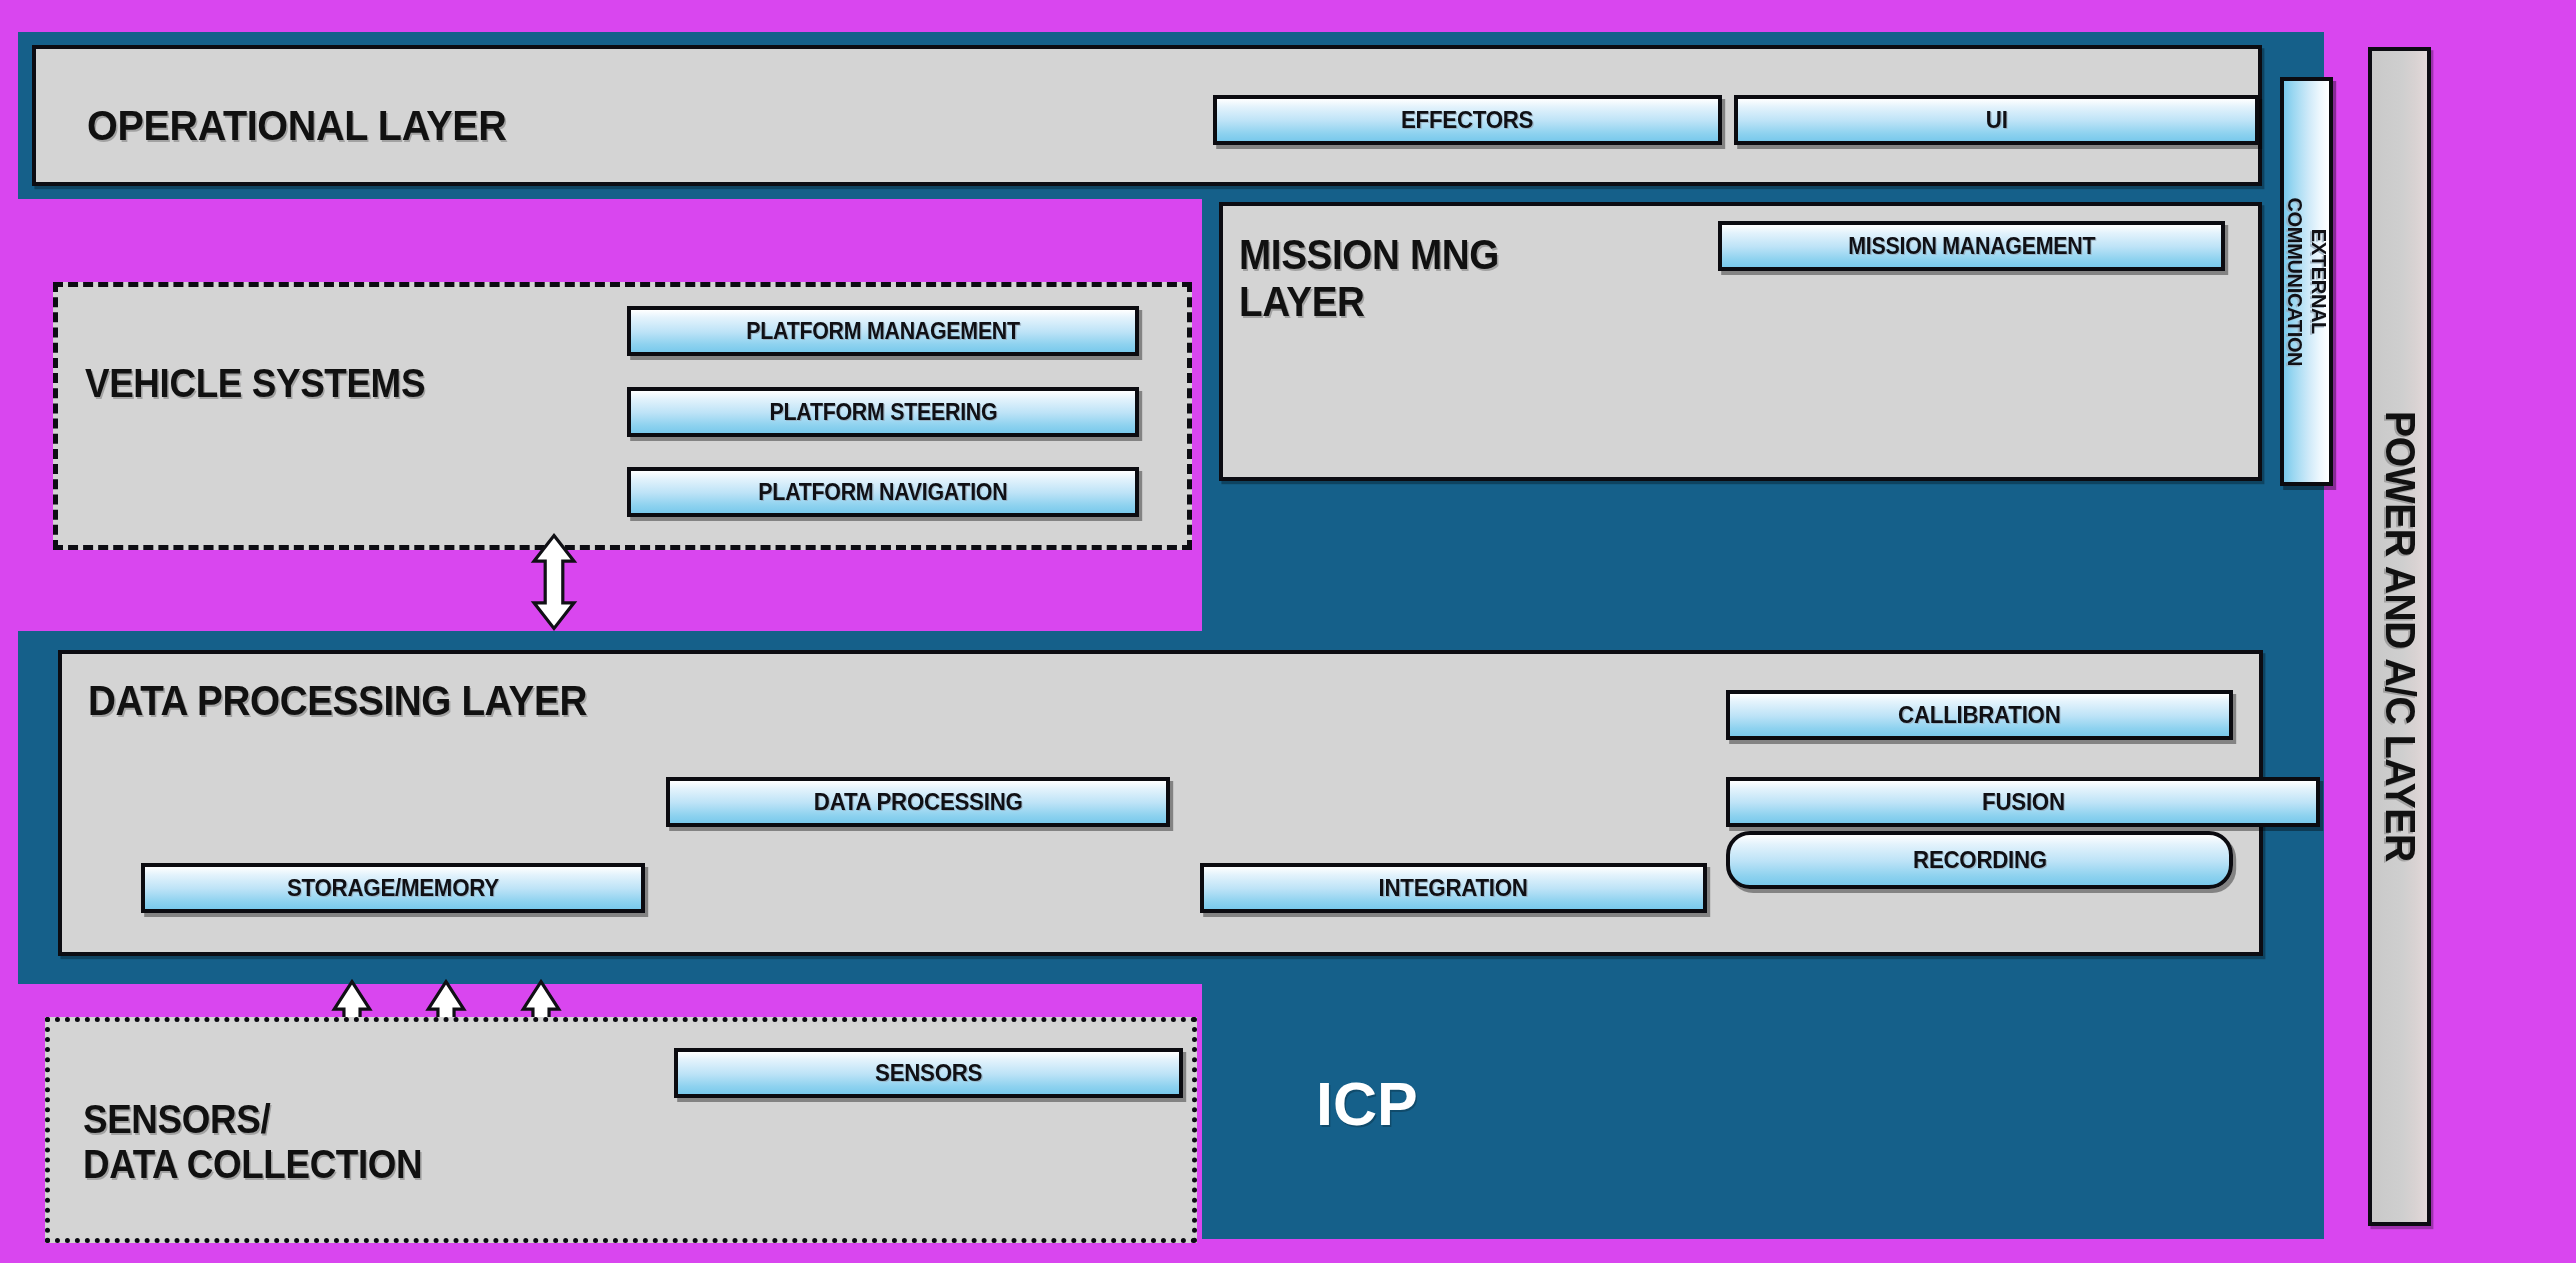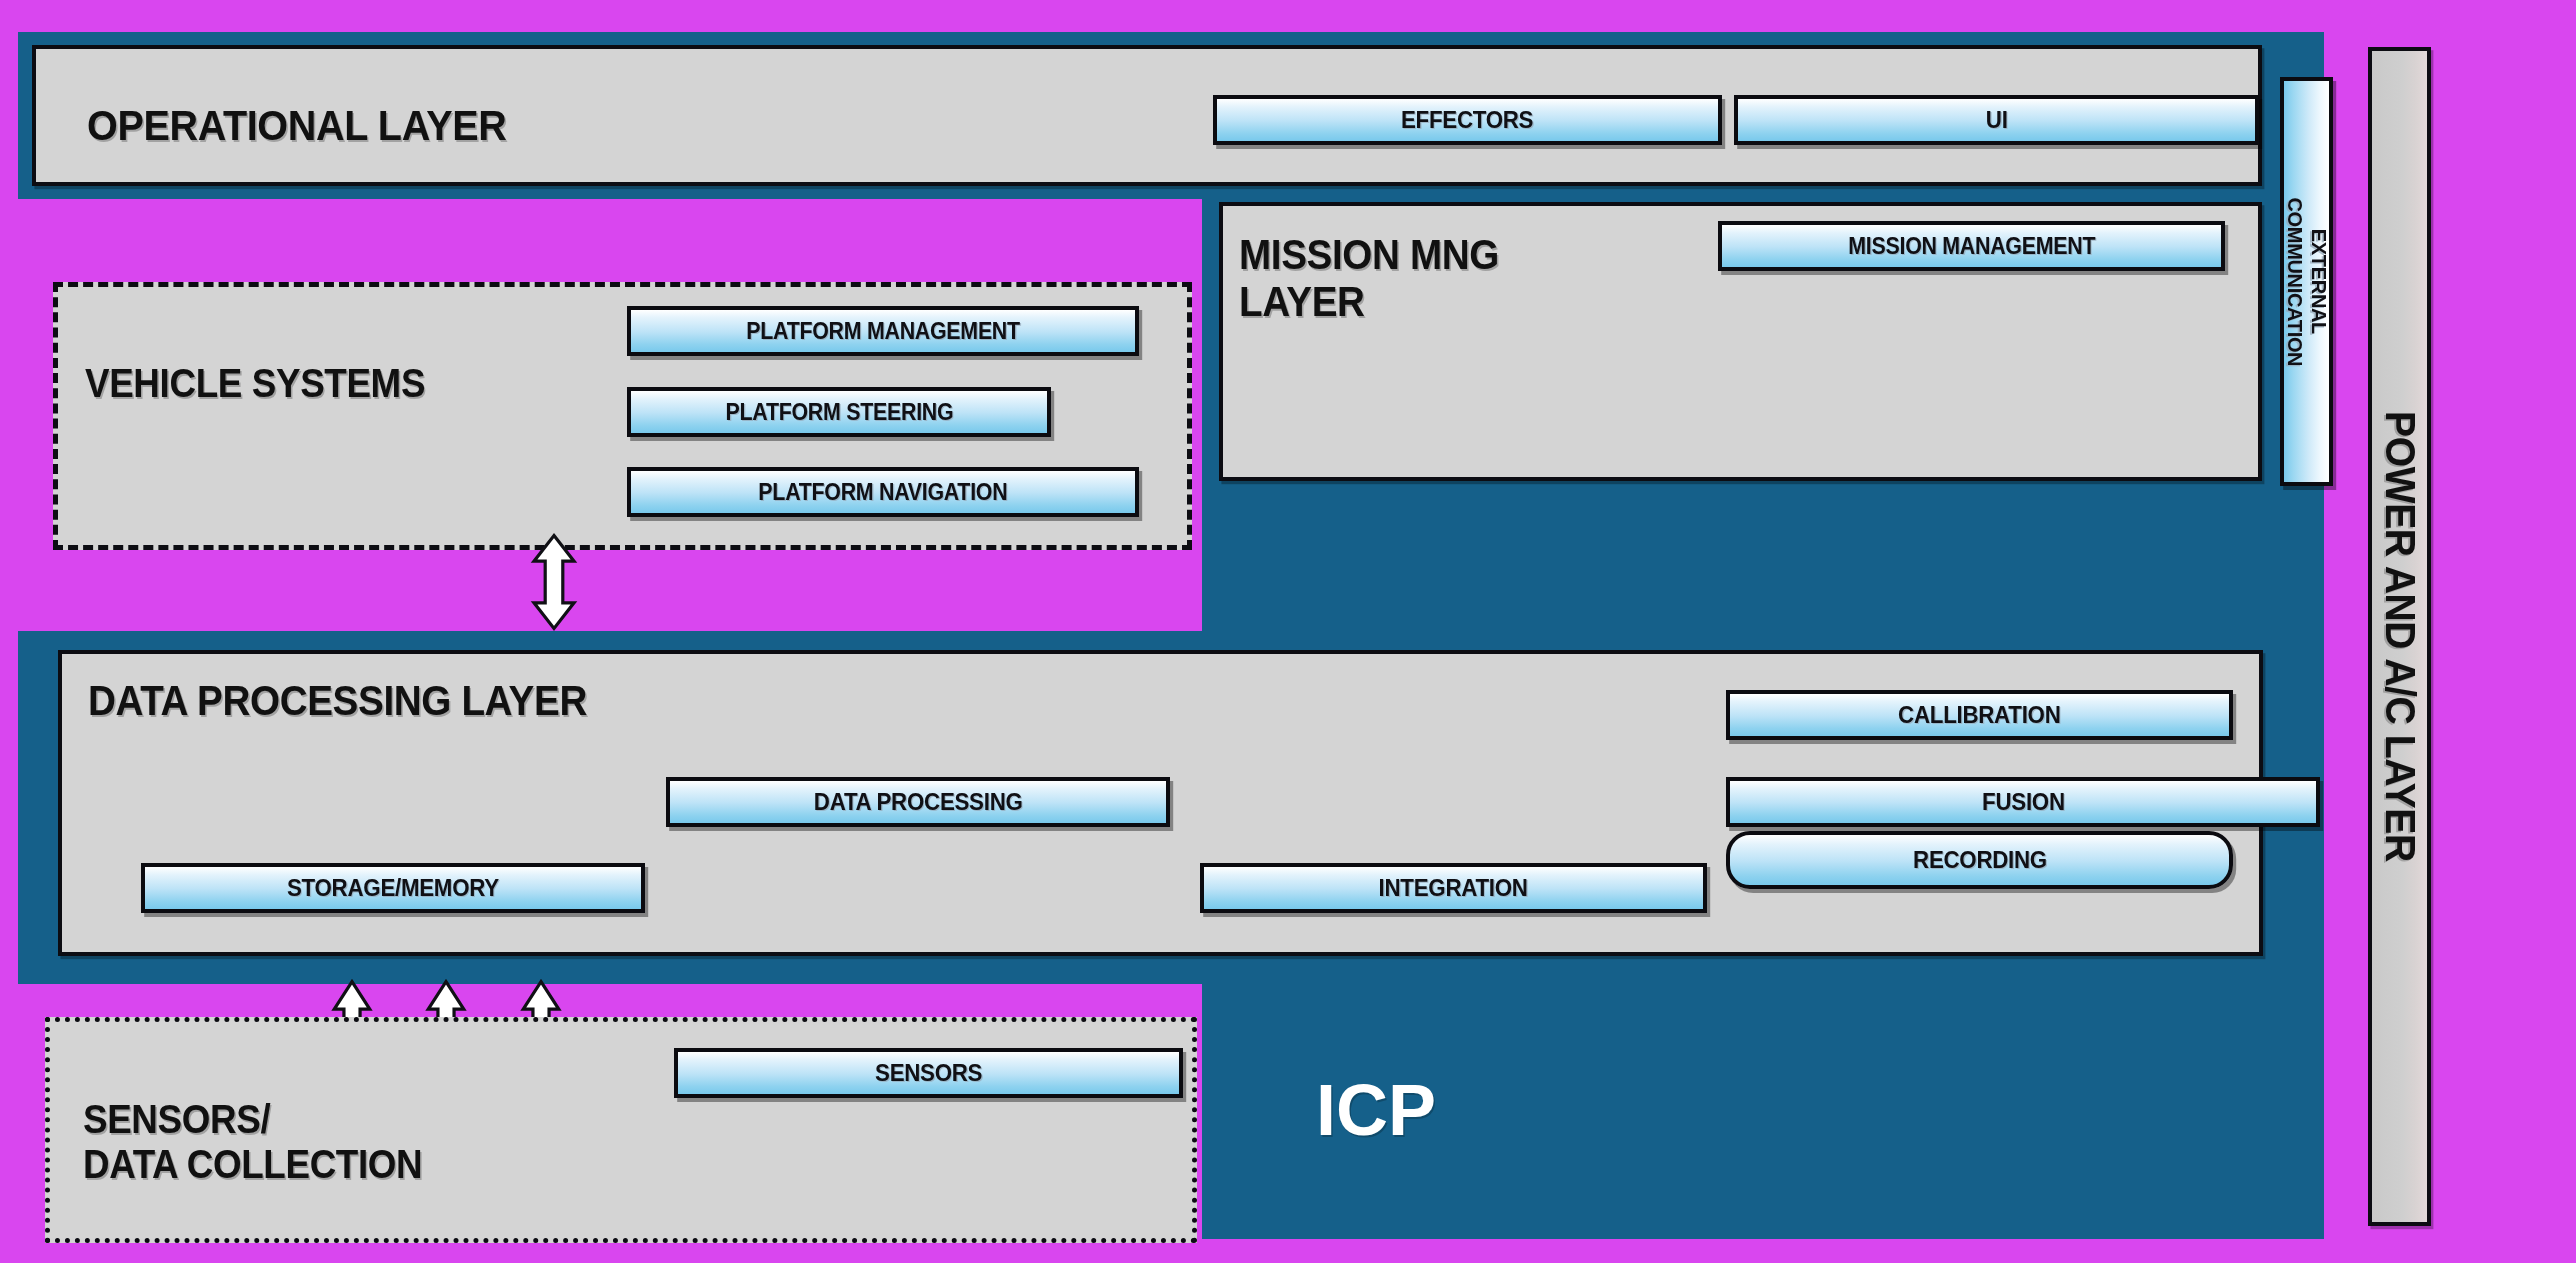--- a/index.html
+++ b/index.html
@@ -174,21 +174,21 @@
   </div>
 
   <div class="greybox dashed" style="left:53px;top:282px;width:1139px;height:268px;"></div>
 
   <div class="layertitle" style="left:85px;top:361px;font-size:40px;">VEHICLE SYSTEMS</div>
 
   <div class="modbox" style="left:627px;top:306px;width:512px;height:50px;">
     <span style="font-size:23px;">PLATFORM MANAGEMENT</span>
   </div>
 
-  <div class="modbox" style="left:627px;top:387px;width:424px;height:50px;">
+  <div class="modbox" style="left:627px;top:387px;width:512px;height:50px;">
     <span style="font-size:23px;">PLATFORM STEERING</span>
   </div>
 
   <div class="modbox" style="left:627px;top:467px;width:512px;height:50px;">
     <span style="font-size:23px;">PLATFORM NAVIGATION</span>
   </div>
 
   <div class="arrowwrap" style="left:529px;top:534px;width:50px;height:96px;">
     <svg width="50" height="96" viewBox="0 0 62 120">
       <polygon points="31,2 56,34 42,34 42,86 56,86 31,118 6,86 20,86 20,34 6,34" fill="#ffffff" stroke="#101015" stroke-width="4" stroke-linejoin="miter"></polygon>
@@ -244,16 +244,16 @@
 
   <div class="greybox dotted" style="left:45px;top:1017px;width:1152px;height:226px;"></div>
 
   <div class="layertitle" style="left:83px;top:1097px;font-size:40px;">SENSORS/
 DATA COLLECTION</div>
 
   <div class="modbox" style="left:674px;top:1048px;width:509px;height:50px;">
     <span style="font-size:24px;">SENSORS</span>
   </div>
 
-  <div class="icplabel" style="left:1316px;top:1069px;font-size:72px;">ICP</div>
+  <div class="icplabel" style="left:1316px;top:1069px;font-size:61px;">ICP</div>
 
 </div>
 
 
 </body></html>

